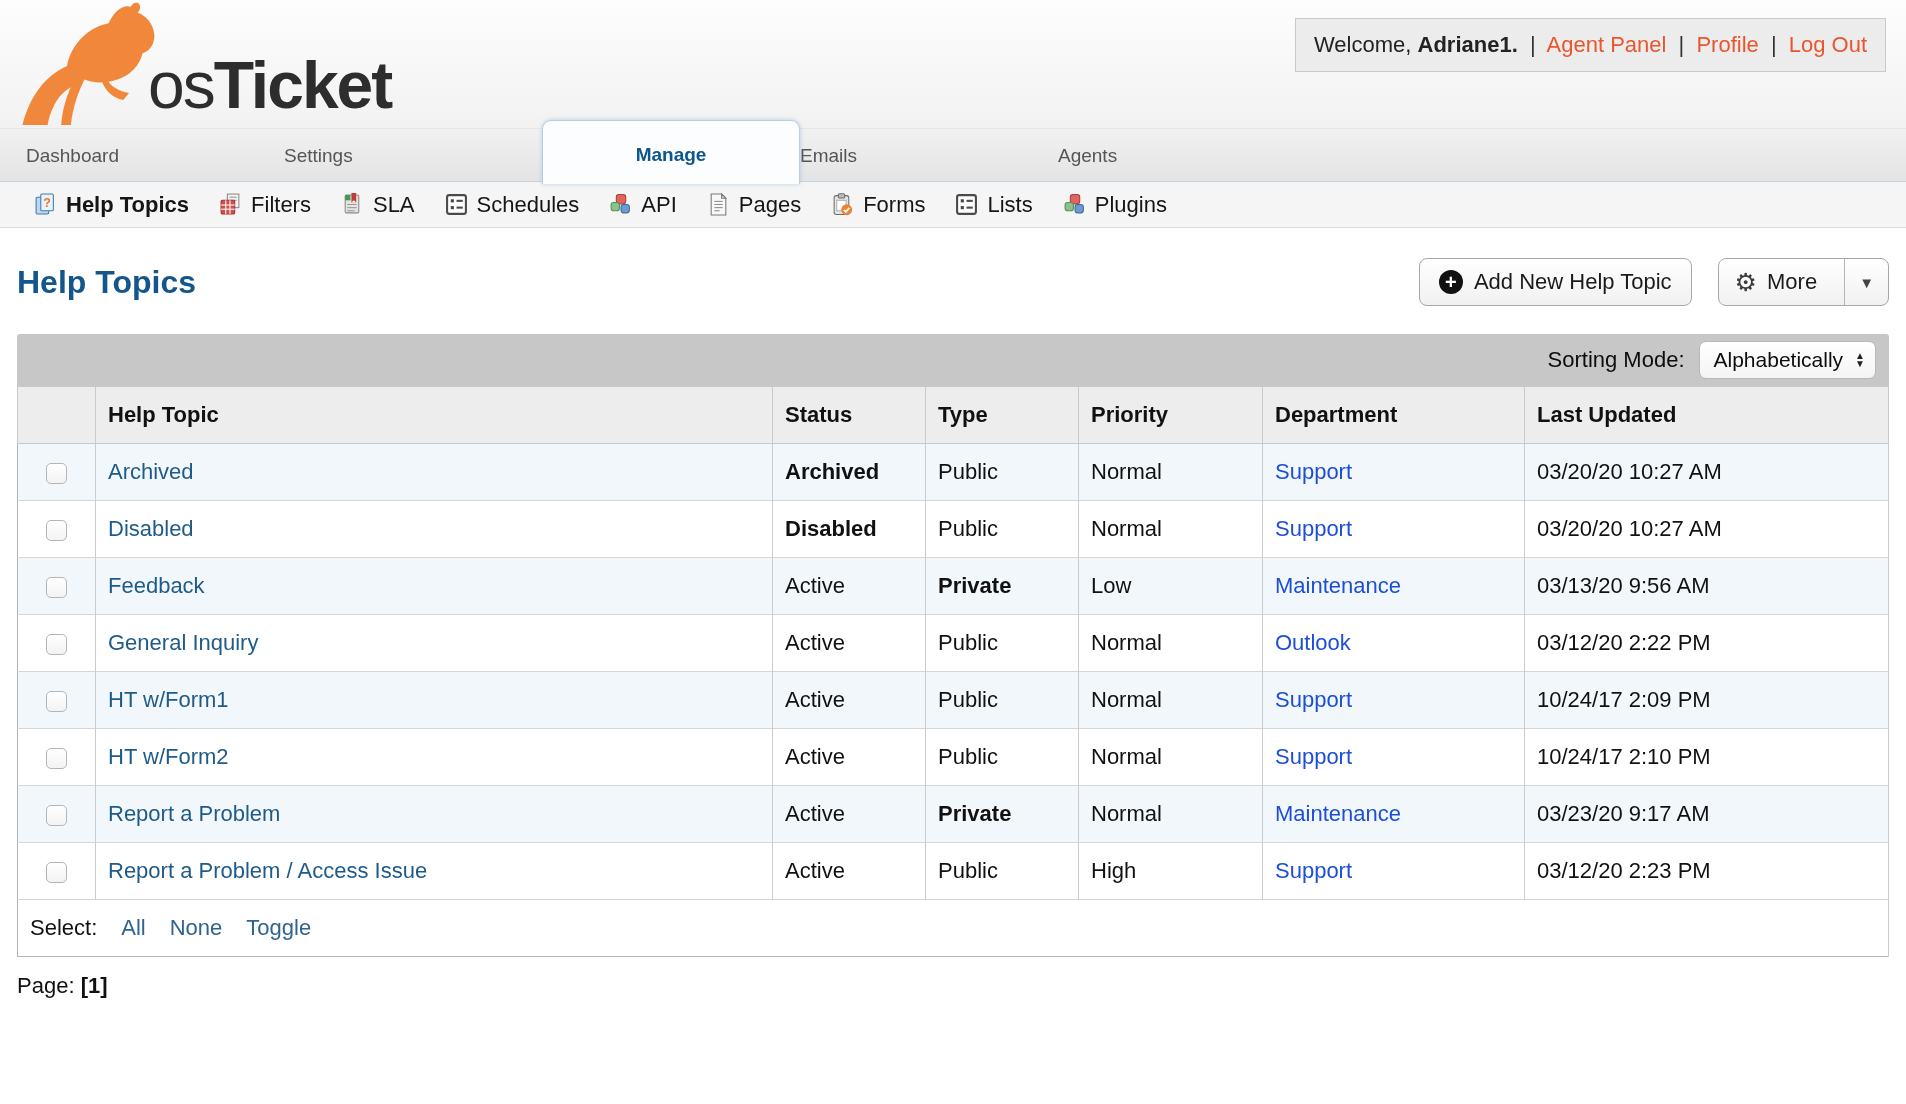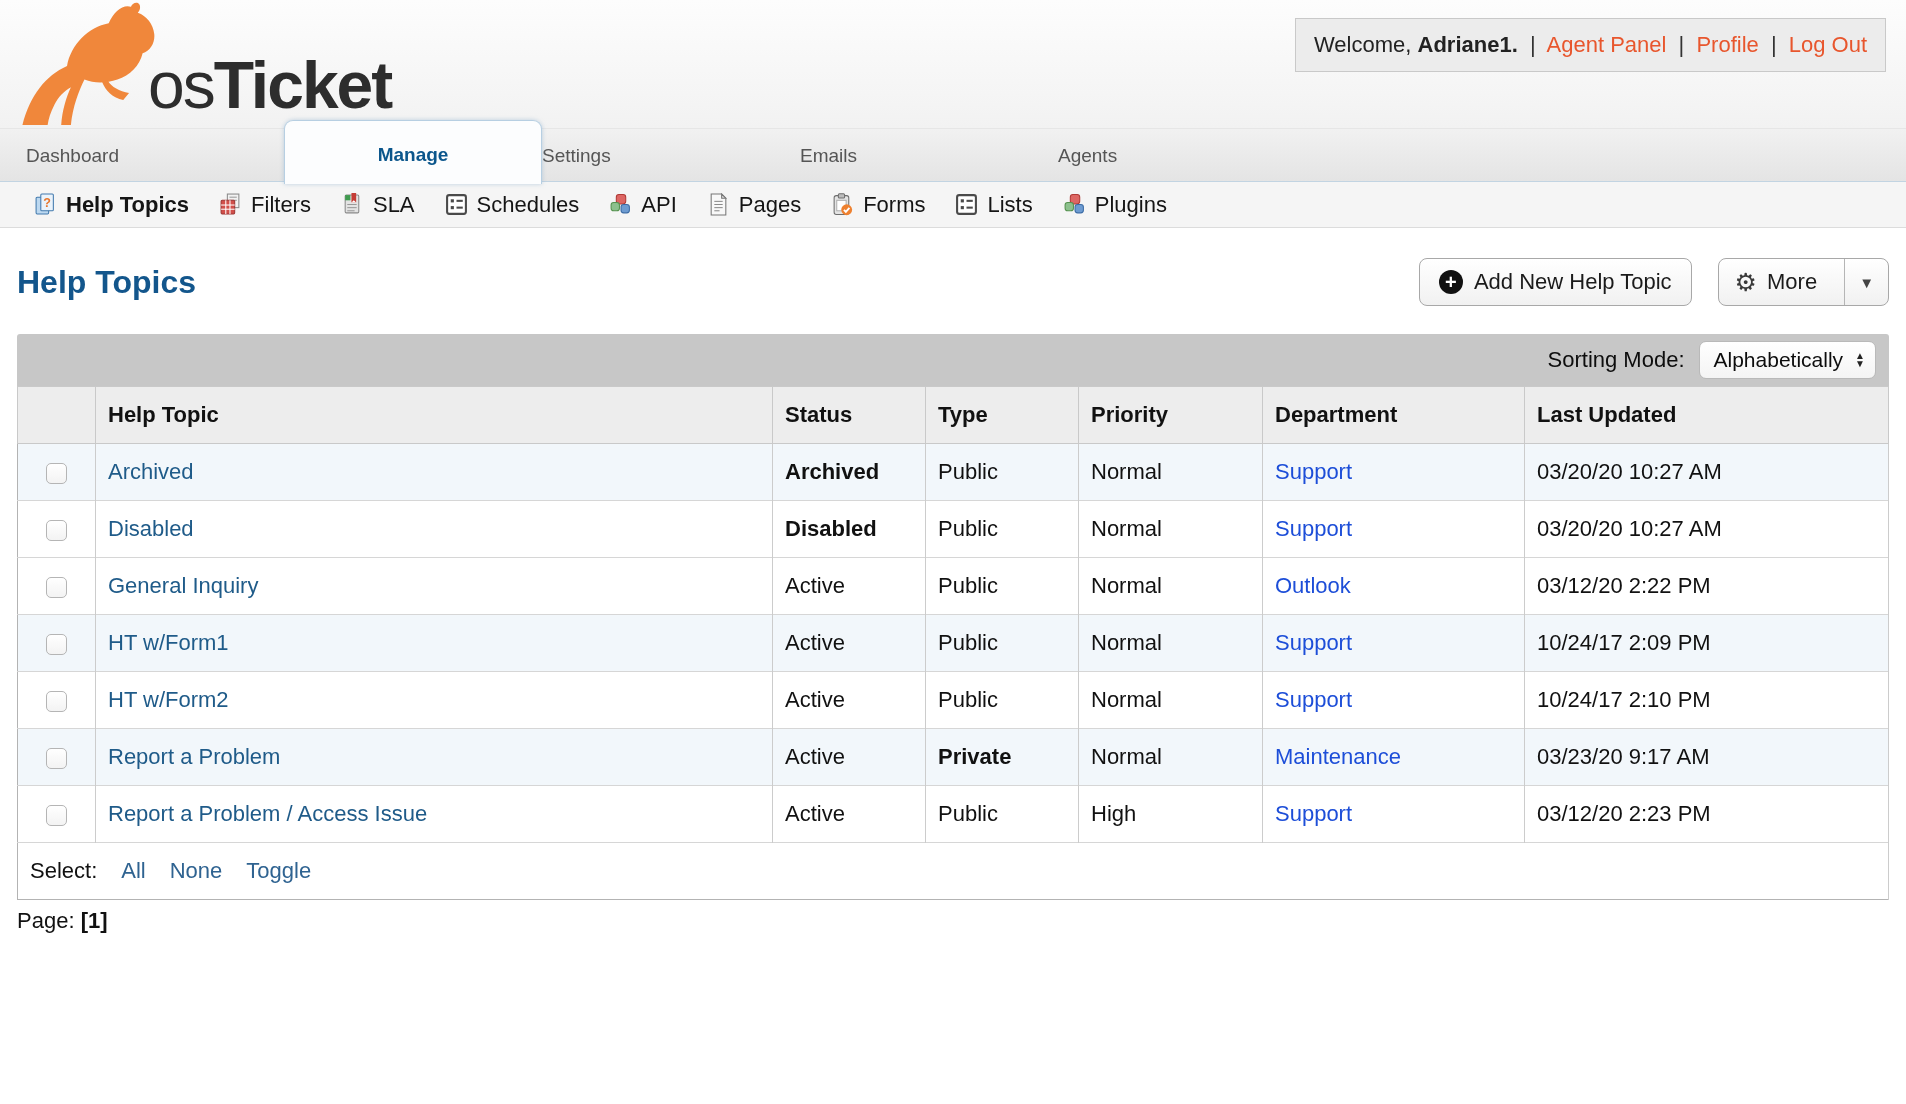--- a/index.html
+++ b/index.html
@@ -77,21 +77,21 @@
     width: 24px; height: 24px; border-radius: 50%;
     background: #111; color: #fff; font-size: 20px; font-weight: 700;
     display: flex; align-items: center; justify-content: center; line-height: 1;
   }
   .btn-more { padding: 0; }
   .btn-more .more-main { display: flex; align-items: center; gap: 10px; padding: 9px 16px; }
   .gear-glyph { font-size: 25px; color: #3a3a3a; line-height: 1; }
   .caret-seg { border-left: 1px solid #b5b5b5; padding: 9px 14px; align-self: stretch; display: flex; align-items: center; }
   .caret-down { font-size: 15px; color: #444; }
   
-  .table-wrap { margin: 8px 17px; }
+  .table-wrap { margin: 16px 17px; }
   .sorting-bar {
     height: 52px; background: #c7c7c7; border-radius: 3px 3px 0 0;
     display: flex; justify-content: flex-end; align-items: center;
     gap: 14px; padding-right: 13px; font-size: 22px; color: #0d0d0d;
   }
   .select-box {
     background: linear-gradient(#ffffff,#f4f4f4);
     border: 1px solid #b9b9b9; border-radius: 7px;
     display: flex; align-items: center; gap: 12px;
     padding: 6px 10px 6px 14px; font-size: 21px; cursor: pointer; justify-content: center;
@@ -144,22 +144,22 @@
     <a>Agent Panel</a>
     <span class="sep">|</span>
     <a>Profile</a>
     <span class="sep">|</span>
     <a>Log Out</a>
   </div>
 </div>
 
 <div class="nav-tabs">
     <div class="tab">Dashboard</div>
+    <div class="tab">Settings</div>
     <div class="tab active">Manage</div>
-    <div class="tab">Settings</div>
     <div class="tab">Emails</div>
     <div class="tab">Agents</div>
   </div>
 
 <div class="subnav">
     <div class="subnav-item active">
       <span>
         <svg width="23" height="23" viewBox="0 0 22 22">
           <rect x="2" y="4" width="12" height="16" rx="1" fill="#bcd8f0" stroke="#4179ad"></rect>
           <rect x="6.5" y="1" width="12" height="16" rx="1" fill="#eaf3fb" stroke="#4179ad"></rect>
@@ -331,20 +331,29 @@
         </tr>
         <tr>
           <td class="cb-cell"><input type="checkbox" style=""></td>
           <td><a class="topic-link">Disabled</a></td>
           <td class="bold">Disabled</td>
           <td class="">Public</td>
           <td>Normal</td>
           <td><a class="dept-link">Support</a></td>
           <td>03/20/20 10:27 AM</td>
         </tr>
+        <tr class="odd">
+          <td class="cb-cell"><input type="checkbox" style=""></td>
+          <td><a class="topic-link">Feedback</a></td>
+          <td class="">Active</td>
+          <td class="bold">Private</td>
+          <td>Low</td>
+          <td><a class="dept-link">Maintenance</a></td>
+          <td>03/13/20 9:56 AM</td>
+        </tr>
         <tr>
           <td class="cb-cell"><input type="checkbox" style=""></td>
           <td><a class="topic-link">General Inquiry</a></td>
           <td class="">Active</td>
           <td class="">Public</td>
           <td>Normal</td>
           <td><a class="dept-link">Outlook</a></td>
           <td>03/12/20 2:22 PM</td>
         </tr>
         <tr class="odd">

